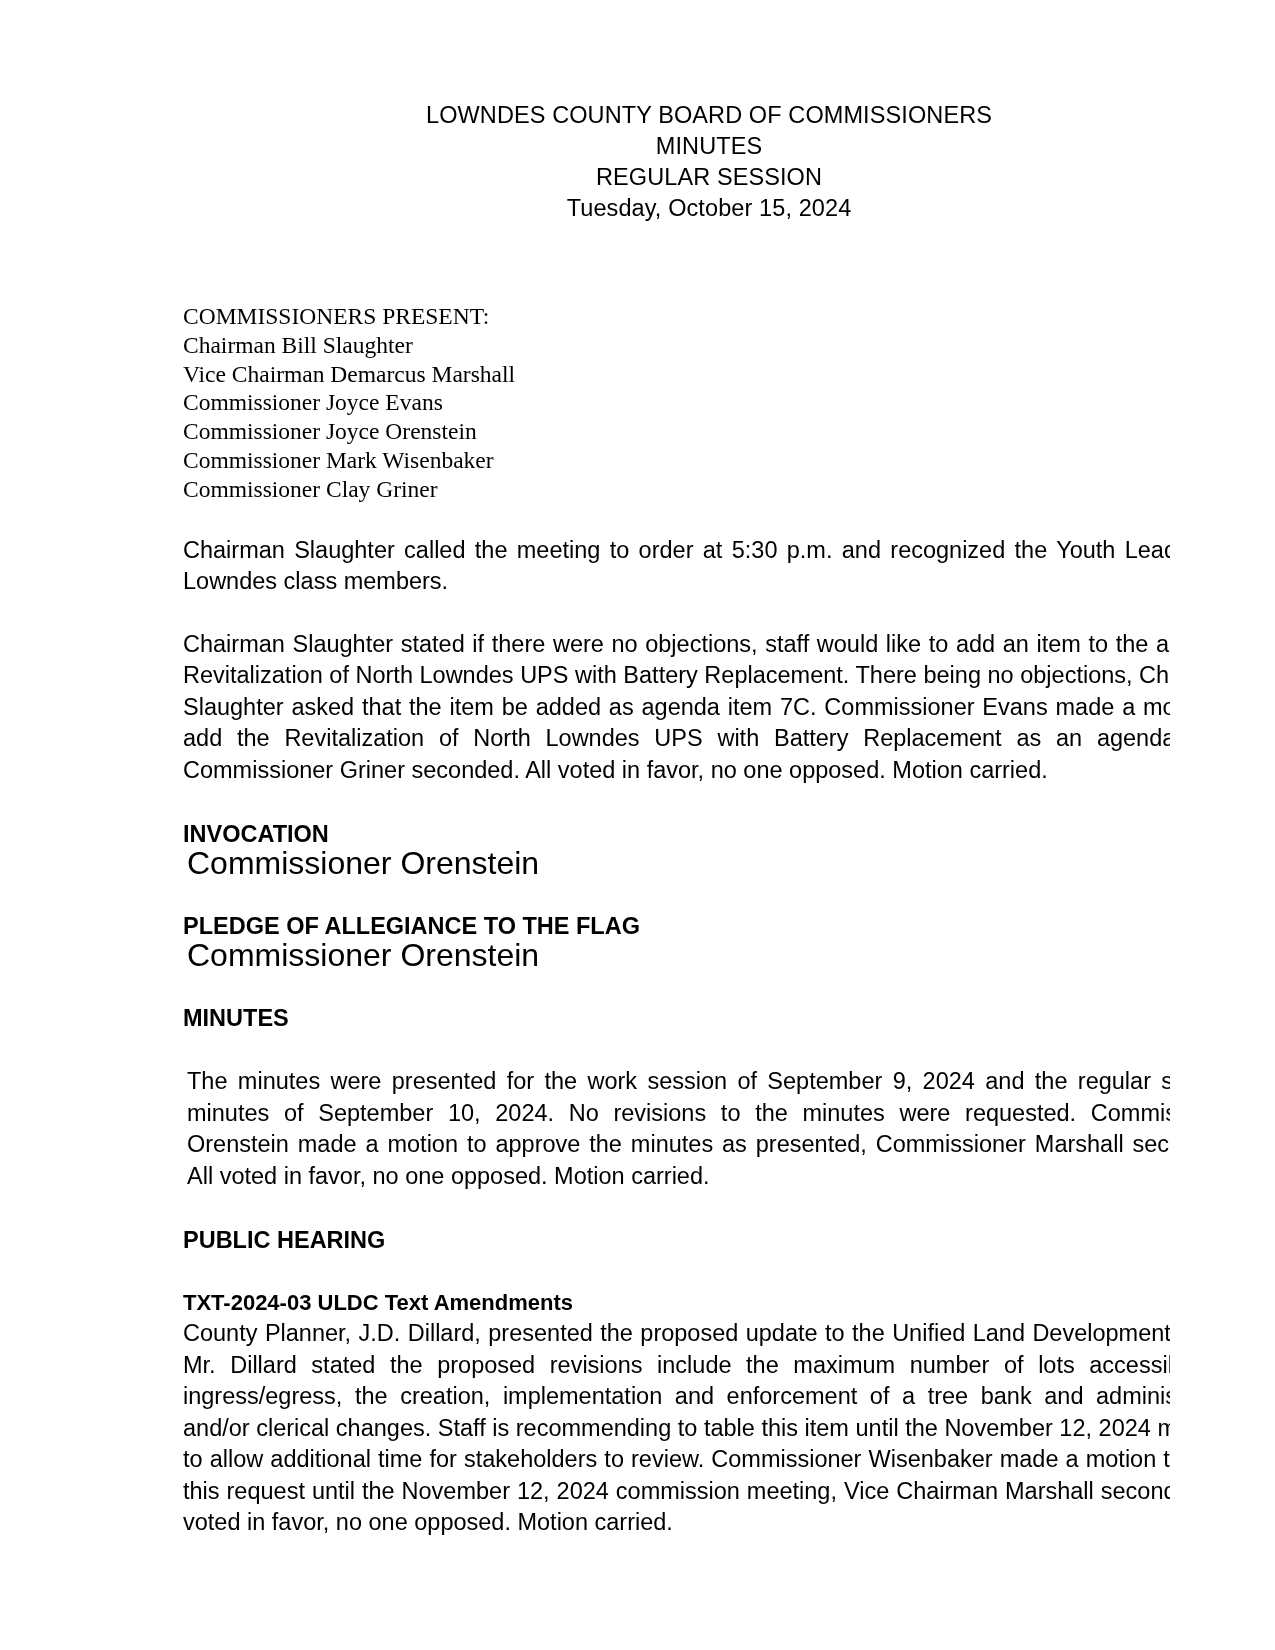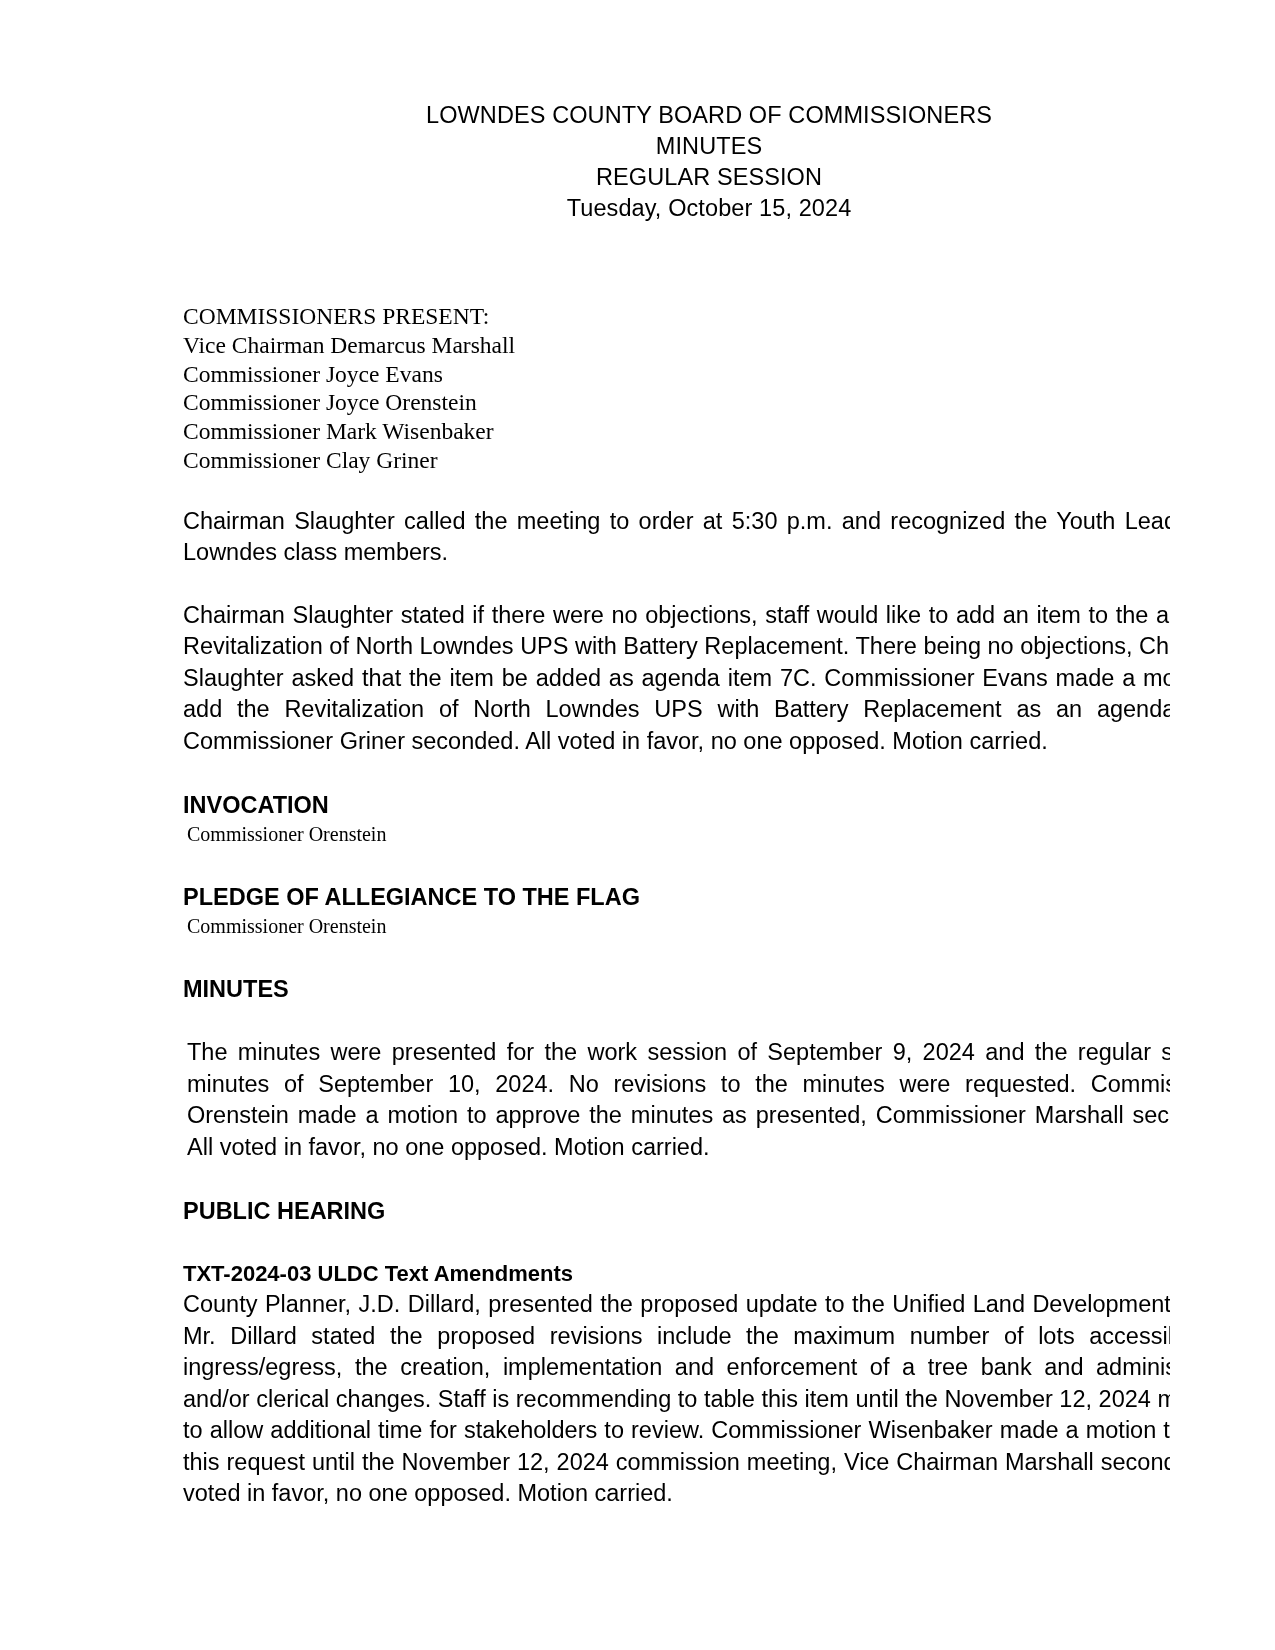--- a/index.html
+++ b/index.html
@@ -61,25 +61,24 @@
   .gap-md { height: 34px; }
 
   .heading {
     font-size: 23.5px;
     font-weight: bold;
     line-height: 28px;
     margin-left: 6px;
     white-space: nowrap;
   }
   .subline {
-    font-size: 20px;
+    font-size: 32px;
     line-height: 30px;
     margin-left: 10px;
     white-space: nowrap;
-    font-family: Liberation Serif, serif;
   }
   .heading-sub {
     font-size: 22px;
     font-weight: bold;
     line-height: 30px;
     margin-left: 6px;
     white-space: nowrap;
   }
 </style>
 </head>
@@ -92,20 +91,21 @@
       <div>LOWNDES COUNTY BOARD OF COMMISSIONERS</div>
       <div>MINUTES</div>
       <div>REGULAR SESSION</div>
       <div>Tuesday, October 15, 2024</div>
     </div>
 
     <div class="spacer-after-title"></div>
 
     <div class="attendance">
       <div>COMMISSIONERS PRESENT:</div>
+      <div>Chairman Bill Slaughter</div>
       <div>Vice Chairman Demarcus Marshall</div>
       <div>Commissioner Joyce Evans</div>
       <div>Commissioner Joyce Orenstein</div>
       <div>Commissioner Mark Wisenbaker</div>
       <div>Commissioner Clay Griner</div>
     </div>
 
     <div class="gap-sm"></div>
 
     <p class="para">Chairman Slaughter called the meeting to order at 5:30 p.m. and recognized the Youth Leadership Lowndes class members.</p>

